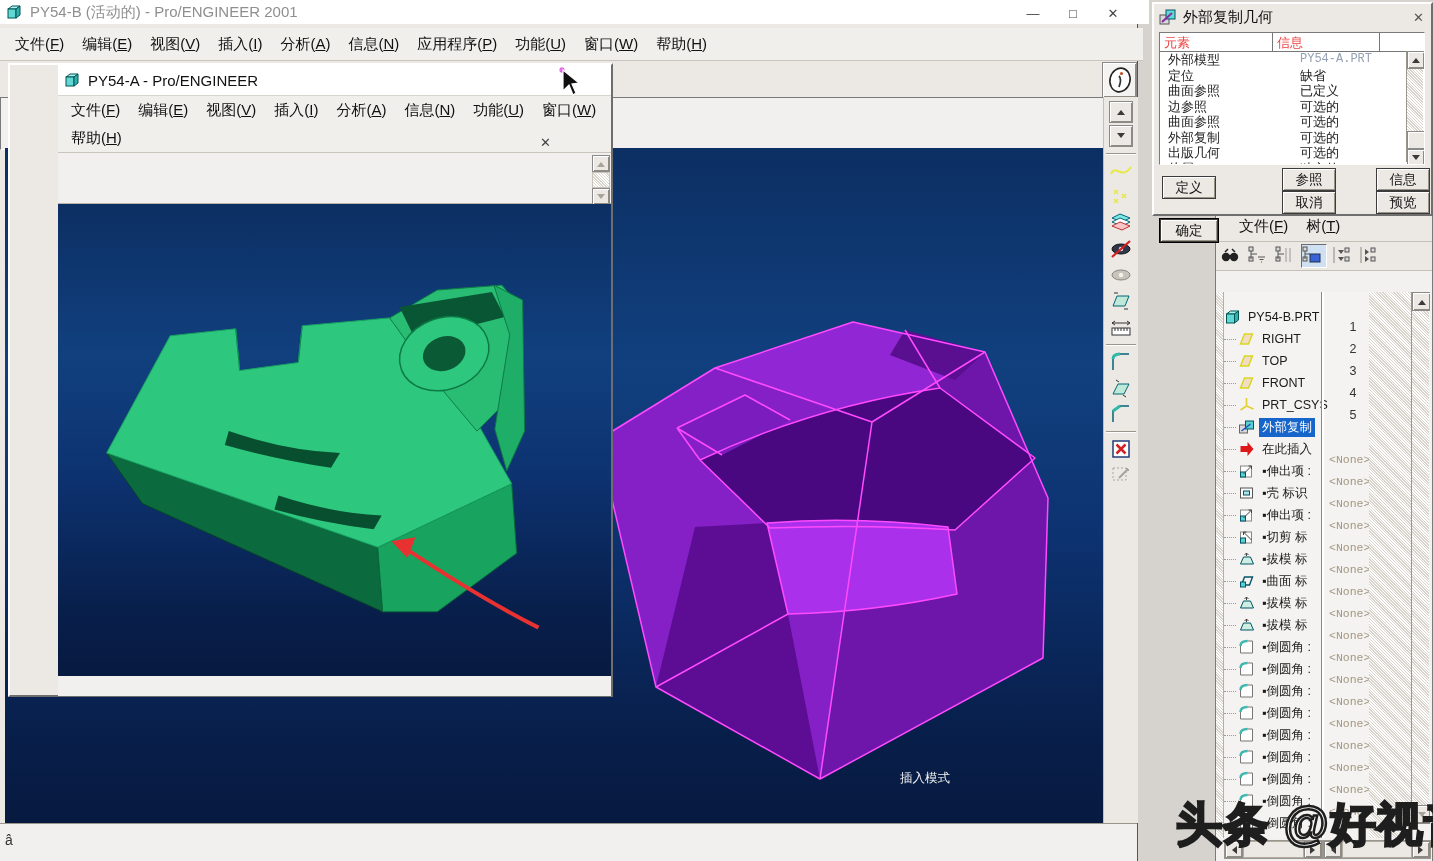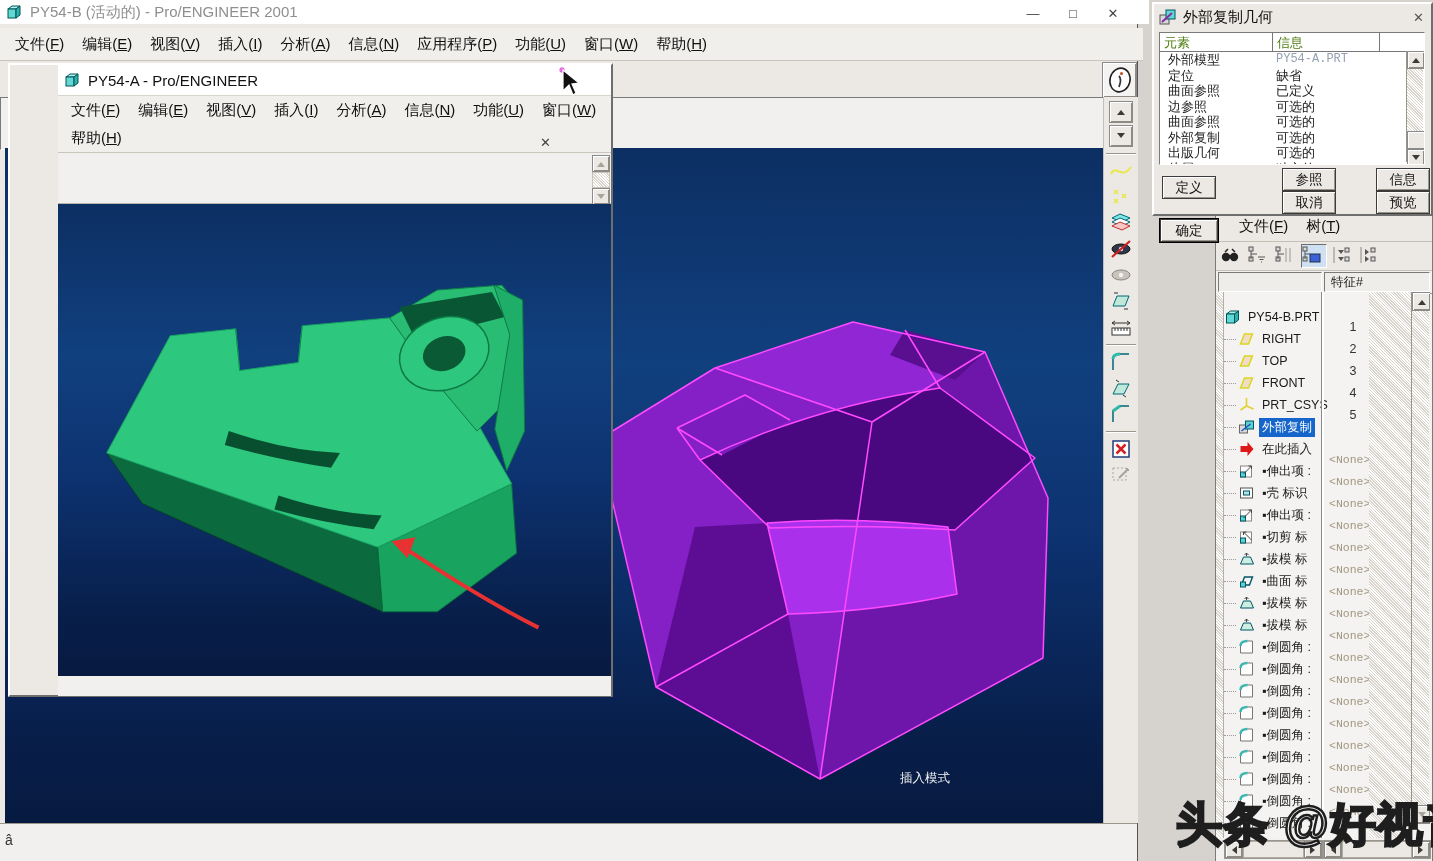--- a/index.html
+++ b/index.html
@@ -32,25 +32,25 @@
   .wctl{width:15px;height:15px;display:flex;align-items:center;justify-content:center;
         font-size:13px;color:#444;}
   
   .menubar{background:#f0efec;display:flex;align-items:center;font-size:15px;color:#111;}
   .menubar .mi{padding:3px 9px;white-space:nowrap;}
   .msgarea{background:#f1f0ee;}
   
   .gfx{background:linear-gradient(180deg,#0c2f63 0%,#11407f 32%,#0d3270 58%,#081f4b 86%,#071a40 100%);}
   
   .dtable{background:#ffffff;font-size:13px;}
-  .dhead{display:flex;border-bottom:1px solid #777;color:#4d7c0f;}
+  .dhead{display:flex;border-bottom:1px solid #777;color:#ef4444;}
   .dhead div{border-right:1px solid #777;padding:1px 4px;height:16px;}
   .drow{display:flex;height:15.5px;line-height:15.5px;white-space:nowrap;}
   .drow .c1{width:108px;padding-left:8px;}
-  .drow .c2{width:120px;}
+  .drow .c2{width:120px;margin-left:24px;}
   .muted{color:#95a0b2;font-family:"Liberation Mono","DejaVu Sans Mono",monospace;font-size:12px;}
   
   .trow{display:flex;align-items:center;height:22px;font-size:12.5px;white-space:nowrap;color:#1a1a1a;}
   .trow .guide{width:12px;border-top:1px dotted #9a9a9a;margin-right:2px;flex:none;}
   .trow .ticon{width:17px;height:16px;flex:none;margin-right:4px;}
   .trow .tlabel{padding:1px 3px;}
   .trow.sel .tlabel{background:#1565cb;color:#ffffff;}
   .frow{height:22px;display:flex;align-items:center;font-size:12.5px;}
   .frow.num{justify-content:center;width:60px;color:#333;}
   .frow.none{padding-left:6px;color:#a39782;font-family:"Liberation Mono","DejaVu Sans Mono",monospace;font-size:11.5px;}
@@ -378,26 +378,20 @@
           </svg></span>
         <span class="ticonbtn"><svg width="20" height="20" viewBox="0 0 20 20">
             <path d="M4,2 v16" stroke="#888"></path>
             <polygon points="8,4 8,10 12,7" fill="#555"></polygon>
             <polygon points="8,11 8,17 12,14" fill="#555"></polygon>
             <rect x="14" y="3" width="4" height="4" fill="#d8d8d8" stroke="#555"></rect>
             <rect x="14" y="12" width="4" height="4" fill="#d8d8d8" stroke="#555"></rect>
           </svg></span>
       </div>
 
-    <div class="flex" style="height:22px;border-bottom:1px solid #9a968c;">
-      <div class="sunken" style="width:102px;height:18px;background:#efedea;margin-left:2px;"></div>
-      <div class="sunken" style="flex:1;height:18px;background:#efedea;padding-left:6px;font-size:12.5px;line-height:18px;margin:0 2px;">
-        <span>特征#</span>
-      </div>
-    </div>
 
     <div class="abs" style="left:0;top:81px;width:214px;height:546px;overflow:hidden;background:#f4f3f1;">
       <div class="abs hatch" style="left:0;top:0;width:7px;height:546px;border-right:1px solid #b4b0a8;"></div>
       <div id="tree-rows" class="abs" style="left:8px;top:14px;width:112px;">
           <div class="trow">
             <span class="ticon"><svg width="17" height="16" viewBox="0 0 16 16">
                 <polygon points="2,5 6,2 14,2 10,5" fill="#aef0ee" stroke="#055"></polygon>
                 <rect x="2" y="5" width="8" height="9" fill="#62d8d4" stroke="#055"></rect>
                 <polygon points="10,5 14,2 14,11 10,14" fill="#2fb0ac" stroke="#055"></polygon>
               </svg></span>

